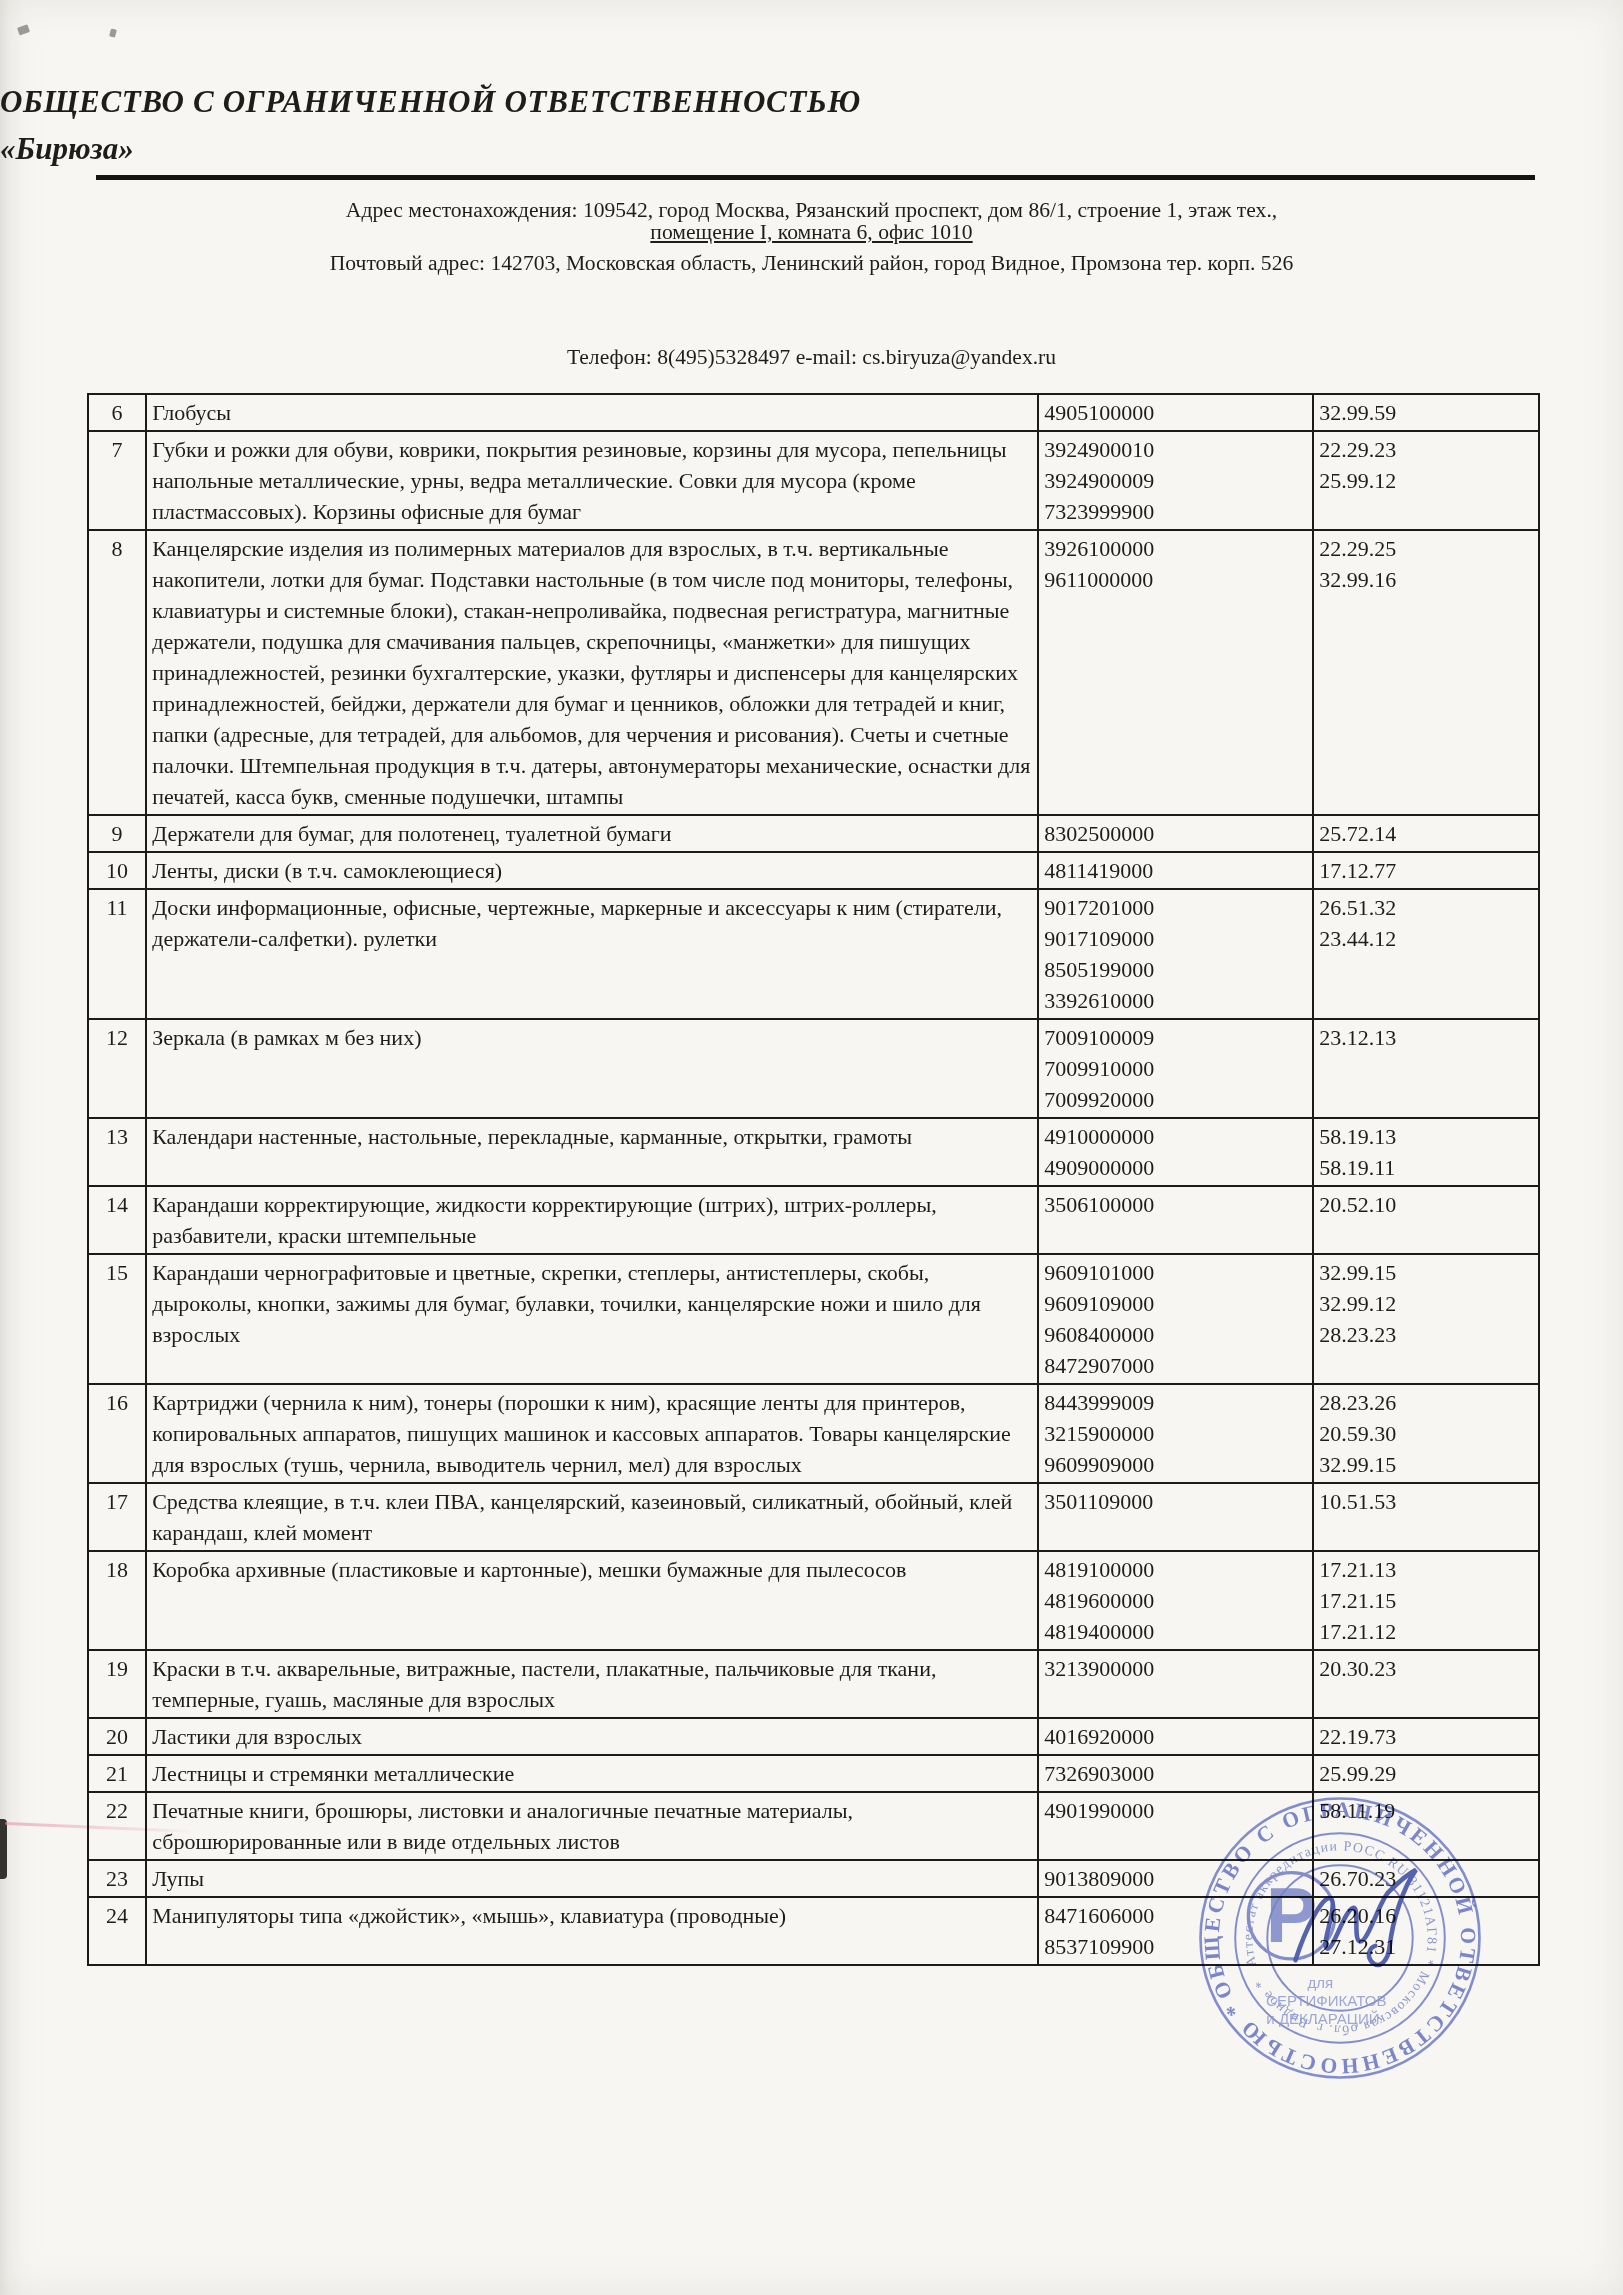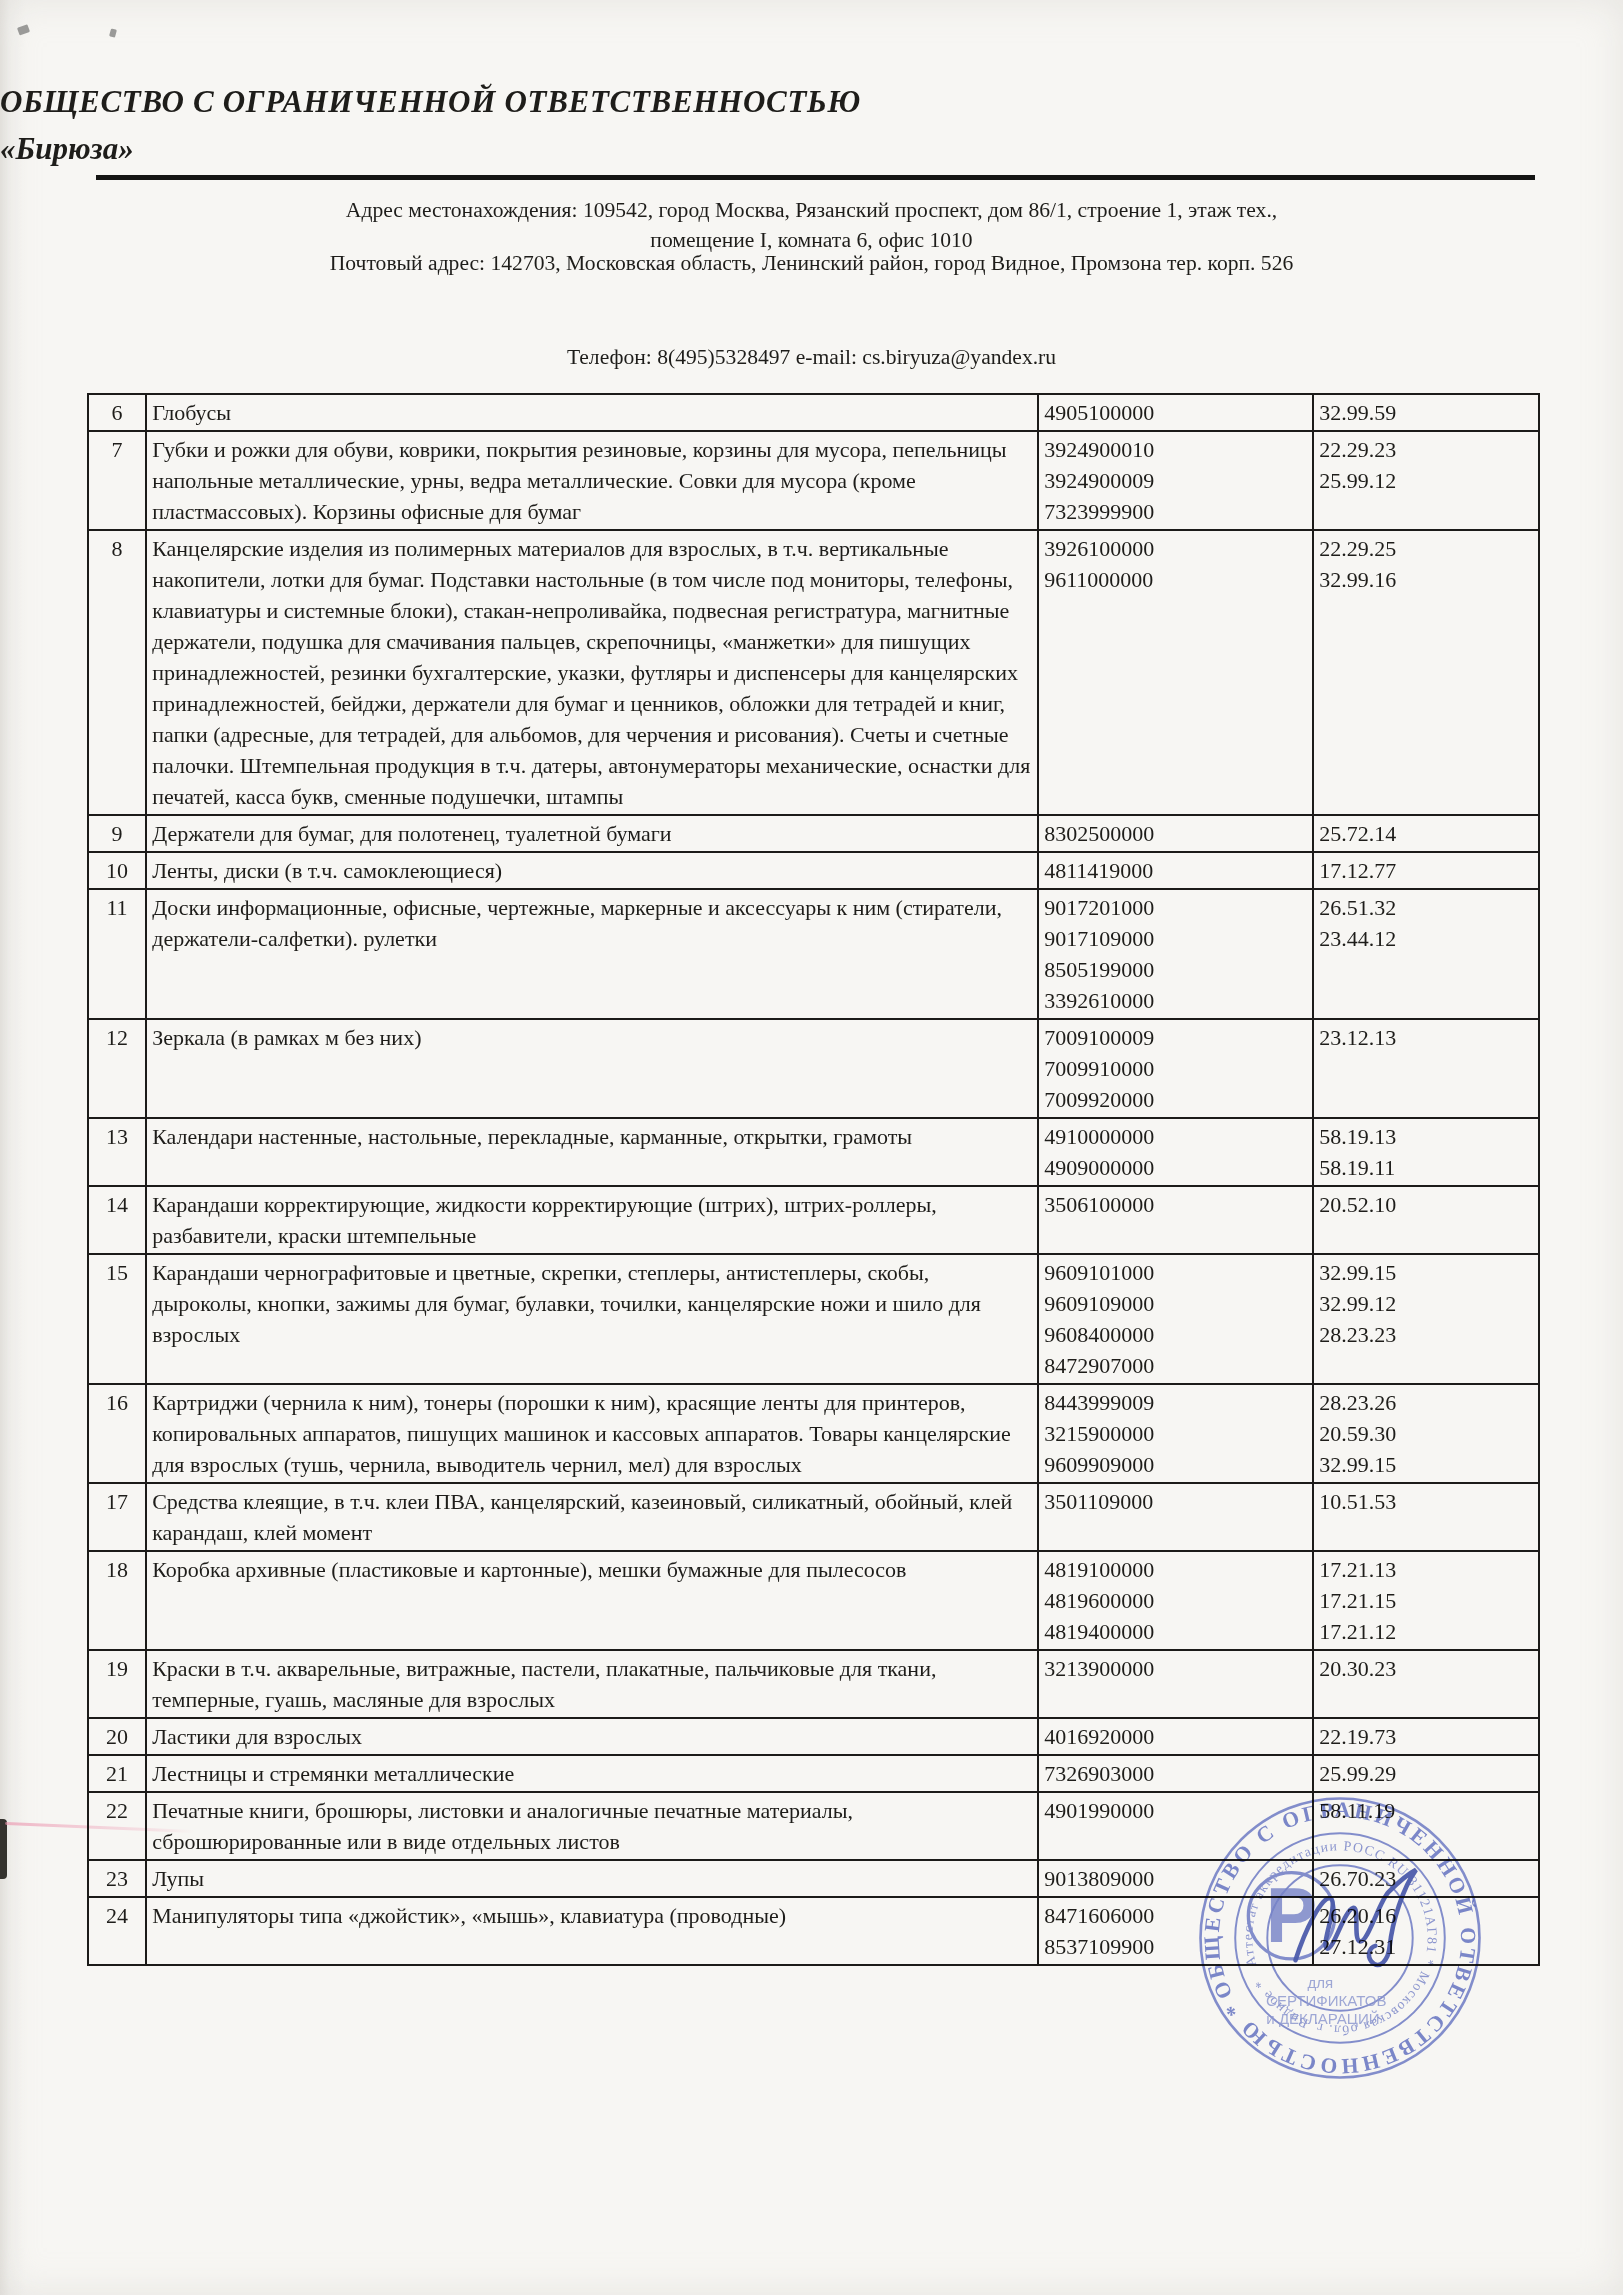--- a/index.html
+++ b/index.html
@@ -24,21 +24,21 @@
   .speck.b{left:110px;top:29px;width:5.9px;height:7.9px;transform:rotate(15deg);}
   .edge-blob{position:absolute;left:0;top:1819px;width:7.2px;height:60px;background:#34322e;border-radius:0 3.9px 3.9px 0;filter:blur(0.7px);}
   .pink-streak{position:absolute;left:5.2px;top:1826px;width:190px;height:3.3px;
     background:linear-gradient(90deg,rgba(235,150,175,.65),rgba(240,170,190,.25) 80%,rgba(240,170,190,0));
     transform:rotate(2.5deg);border-radius:2px;}
   .title1{position:absolute;left:0;width:100%;top:84px;font-size:31px;font-weight:bold;font-style:italic;letter-spacing:0.7px;}
   .title2{position:absolute;left:0;width:100%;top:131px;font-size:31px;font-weight:bold;font-style:italic;}
   .rule{position:absolute;left:96px;top:175px;width:1439px;height:4.6px;background:#151513;}
   .addr{position:absolute;left:0;width:100%;text-align:center;font-size:21.6px;}
   .addr.l1{top:186px;margin-top:12px;}
-  .addr.l2{top:228px;}
+  .addr.l2{top:220px;text-decoration:underline;}
   .addr.l3{top:251px;font-family:Liberation Serif, serif;}
   .addr.l4{top:313px;}
   .addr.l5{top:345px;}
   
   table.items{
     position:absolute;left:87px;top:393px;width:1452px;
     border-collapse:collapse;table-layout:fixed;
     font-size:22px;
   }
   table.items td{

